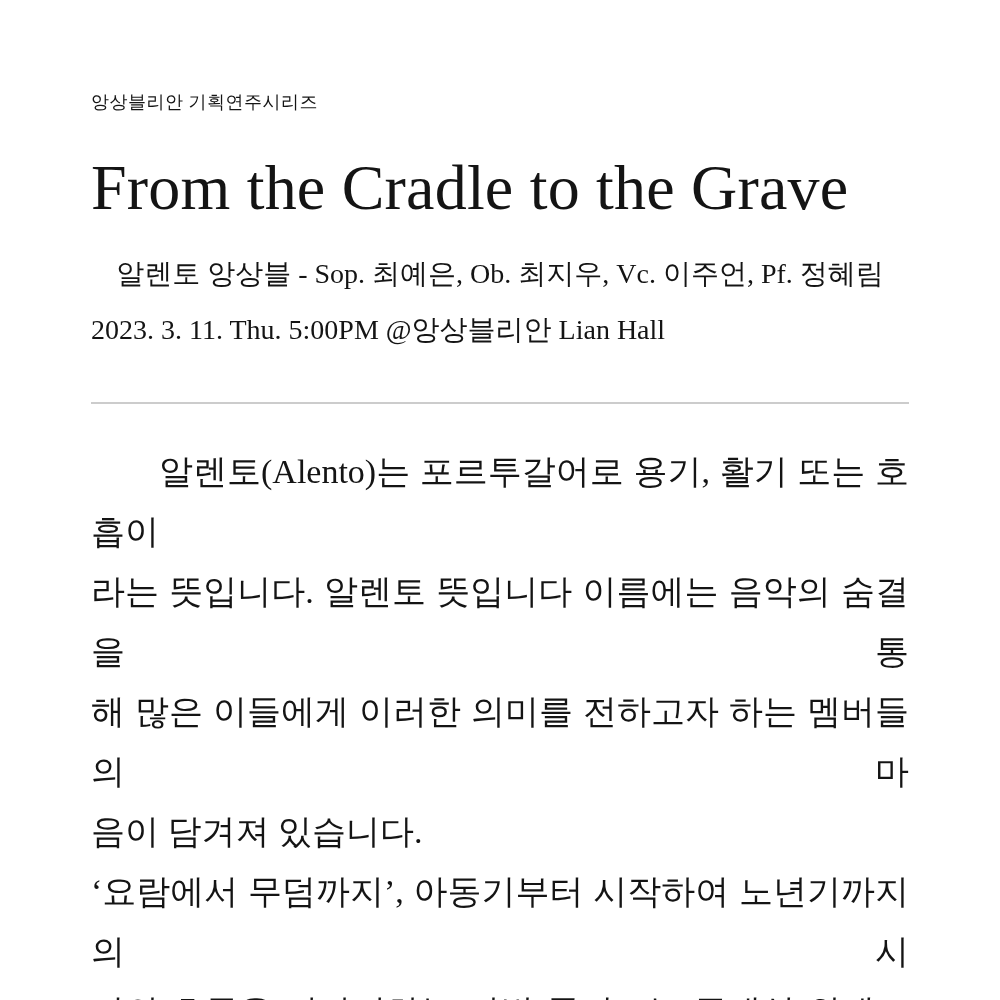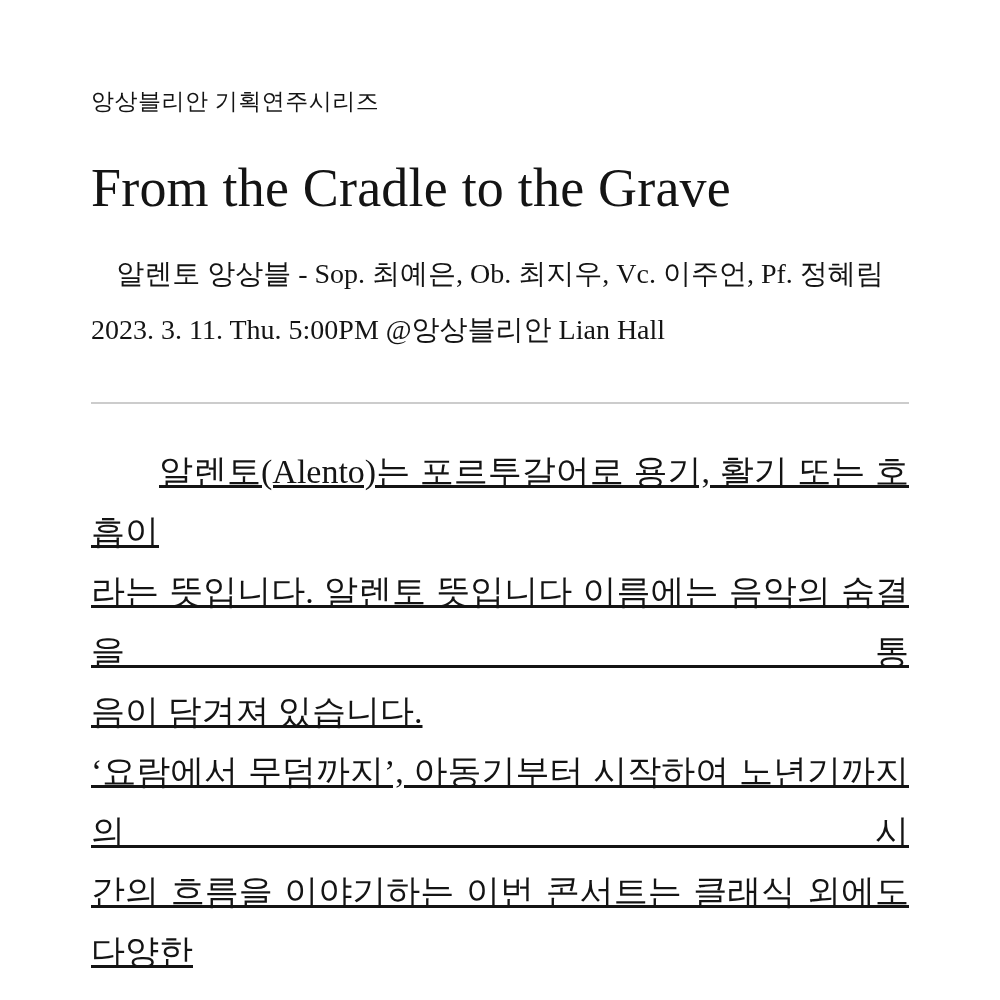--- a/index.html
+++ b/index.html
@@ -12,28 +12,28 @@
     width: 1000px;
     height: 1000px;
     box-sizing: border-box;
     padding: 88px 91px 0 91px;
     background: #ffffff;
     color: #141414;
     font-family: "Liberation Serif", "DejaVu Serif", serif;
     overflow: hidden;
   }
   .series {
-    font-size: 23px;
+    font-size: 18px;
     line-height: 28px;
     letter-spacing: 0.5px;
   }
   .title {
     margin: 40px 0 0 0;
     font-weight: 400;
-    font-size: 54px;
+    font-size: 64px;
     line-height: 64px;
     letter-spacing: 0.2px;
     white-space: nowrap;
   }
   .performers {
     margin-top: 34px;
     font-size: 28px;
     line-height: 40px;
     text-align: center;
   }
@@ -51,21 +51,20 @@
   }
   .description {
     margin-top: 38px;
     font-size: 34px;
     line-height: 60px;
   }
   .line {
     text-align: justify;
     text-align-last: justify;
     text-justify: inter-word;
-    text-decoration: underline;
   }
   .line.indent {
     text-indent: 68px;
   }
   .line.para-end {
     text-align: right;
     text-align-last: left;
   }
 </style>
 </head>
@@ -81,19 +80,20 @@
     <div class="performers">알렌토 앙상블 - Sop. 최예은, Ob. 최지우, Vc. 이주언, Pf. 정혜림</div>
 
     <div class="datetime">2023. 3. 11. Thu. 5:00PM @앙상블리안 Lian Hall</div>
   </header>
 
   <hr class="divider">
 
   <main class="description">
     <div class="line indent">알렌토(Alento)는 포르투갈어로 용기, 활기 또는 호흡이</div>
     <div class="line">라는 뜻입니다. 알렌토 뜻입니다 이름에는 음악의 숨결을 통</div>
+    <div class="line">해 많은 이들에게 이러한 의미를 전하고자 하는 멤버들의 마</div>
     <div class="line para-end">음이 담겨져 있습니다.</div>
     <div class="line">‘요람에서 무덤까지’, 아동기부터 시작하여 노년기까지의 시</div>
     <div class="line">간의 흐름을 이야기하는 이번 콘서트는 클래식 외에도 다양한</div>
 
   </main>
 
 </div>
 
 </body></html>

